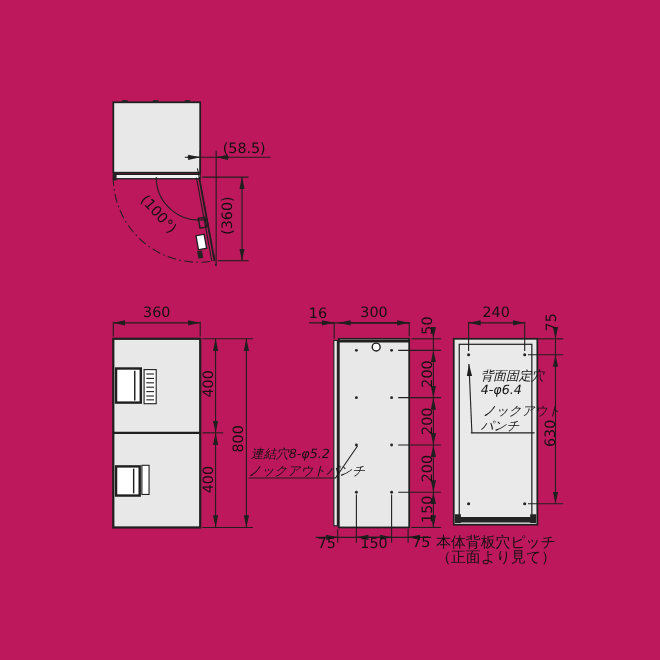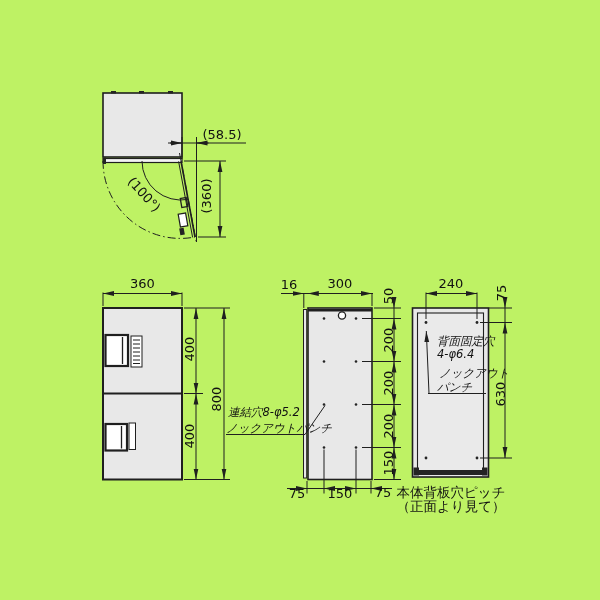--- a/index.html
+++ b/index.html
@@ -1,16 +1,16 @@
 <!DOCTYPE html>
 <html><head>
 <meta charset="utf-8">
 <style>
   html,body{margin:0;padding:0;background:#ffffff;}
-  .canvas{position:relative;width:600px;height:600px;background:#bef264;overflow:hidden;}
+  .canvas{position:relative;width:600px;height:600px;background:#be185d;overflow:hidden;}
   svg{position:absolute;left:0;top:0;}
   .ln{stroke:#1f1f1f;stroke-width:1;fill:none;}
   .ln13{stroke:#1f1f1f;stroke-width:1.3;fill:none;}
   .ln16{stroke:#1f1f1f;stroke-width:1.6;fill:none;}
   .ln2{stroke:#1f1f1f;stroke-width:2;fill:none;}
   .ln25{stroke:#1f1f1f;stroke-width:2.4;fill:none;}
   .panel{fill:#e8e8e8;stroke:#1f1f1f;}
   .white{fill:#ffffff;stroke:#1f1f1f;}
   .dark{fill:#242424;stroke:none;}
   .dd{stroke-dasharray:8 3 1.5 3;}

